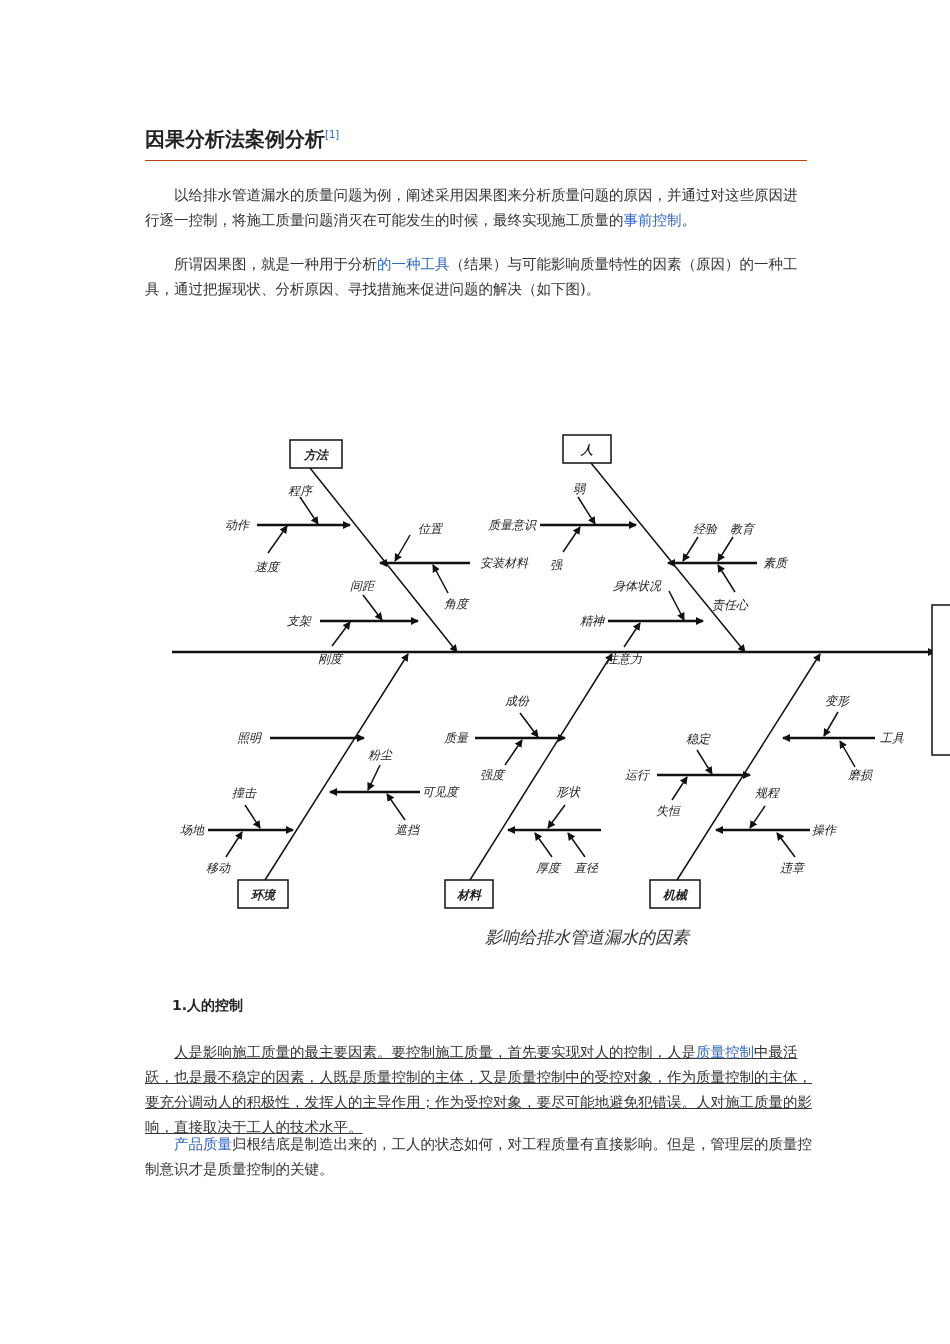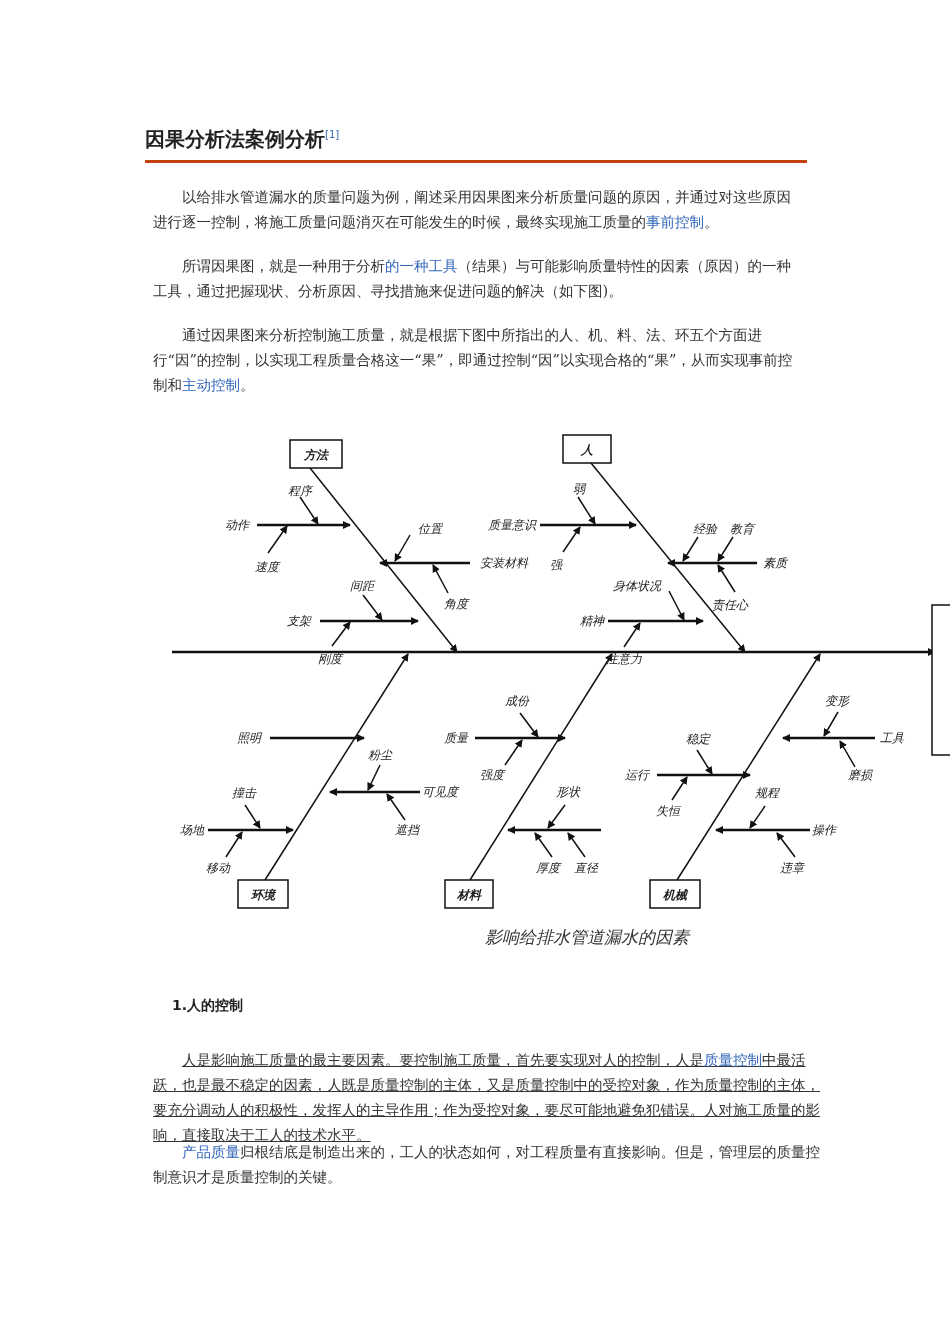--- a/index.html
+++ b/index.html
@@ -1,22 +1,22 @@
 <!DOCTYPE html>
 <html><head>
 <meta charset="utf-8">
 <style>
   html, body { margin: 0; padding: 0; background: #ffffff; }
   body { width: 950px; height: 1344px; position: relative; overflow: hidden;
          font-family: "DejaVu Serif", "Liberation Serif", serif; color: #333; }
   .page { position: absolute; left: 145px; top: 120px; width: 662px; }
   .title { font-family: "DejaVu Sans", "Liberation Sans", sans-serif; font-size: 20px; font-weight: bold; color: #222;
-           padding-bottom: 6px; border-bottom: 3px solid #c2410c; margin: 0; line-height: 30px; }
+           padding-bottom: 6px; border-bottom: 1px solid #c2410c; margin: 0; line-height: 30px; }
   .title sup { font-size: 10px; color: #3366bb; font-weight: normal; vertical-align: super; }
-  p { margin: 8px; font-size: 14.5px; line-height: 25px; text-indent: 2em; }
+  p { margin: 0; font-size: 14.5px; line-height: 25px; text-indent: 2em; }
   .p1 { margin-top: 22px; }
   .p2 { margin-top: 19px; }
   .p3 { margin-top: 19px; }
   a { color: #3366bb; text-decoration: none; }
   .figure { position: absolute; left: 160px; top: 425px; width: 790px; height: 535px; font-style: italic; }
   .h3 { position: absolute; left: 172px; top: 997px; font-family: "DejaVu Sans", "Liberation Sans", sans-serif;
         font-size: 14px; font-weight: bold; color: #222; }
   .p4 { position: absolute; left: 145px; top: 1040px; width: 672px; text-decoration: underline; }
   .p5 { position: absolute; left: 145px; top: 1132px; width: 672px; }
   svg text { font-family: "DejaVu Sans", "Liberation Sans", sans-serif; font-size: 12px; fill: #222; }
@@ -26,21 +26,20 @@
 </head>
 <body>
 
 <div class="page">
   <h1 class="title"><span>因果分析法案例分析</span><sup>[1]</sup></h1>
 
   <p class="p1"><span>以给排水管道漏水的质量问题为例，阐述采用因果图来分析质量问题的原因，并通过对这些原因进行逐一控制，将施工质量问题消灭在可能发生的时候，最终实现施工质量的</span><a>事前控制</a><span>。</span></p>
 
   <p class="p2"><span>所谓因果图，就是一种用于分析</span><a>的一种工具</a><span>（结果）与可能影响质量特性的因素（原因）的一种工具，通过把握现状、分析原因、寻找措施来促进问题的解决（如下图)。</span></p>
 
-  <p class="p3"><span>通过因果图来分析控制施工质量，就是根据下图中所指出的人、机、料、法、环五个方面进行“因”的控制，以实现工程质量合格这一“果”，即通过控制“因”以实现合格的“果”，从而实现事前控制和</span><a>主动控制</a><span>。</span></p>
 </div>
 
 <div class="figure">
 <svg width="790" height="535" viewBox="0 0 790 535" xmlns="http://www.w3.org/2000/svg">
   <defs>
     <marker id="ah" markerWidth="8" markerHeight="8" refX="7" refY="4" orient="auto" markerUnits="userSpaceOnUse">
       <path d="M0,0 L8,4 L0,8 z" fill="#111"></path>
     </marker>
   </defs>
   <g stroke="#111" fill="none">

